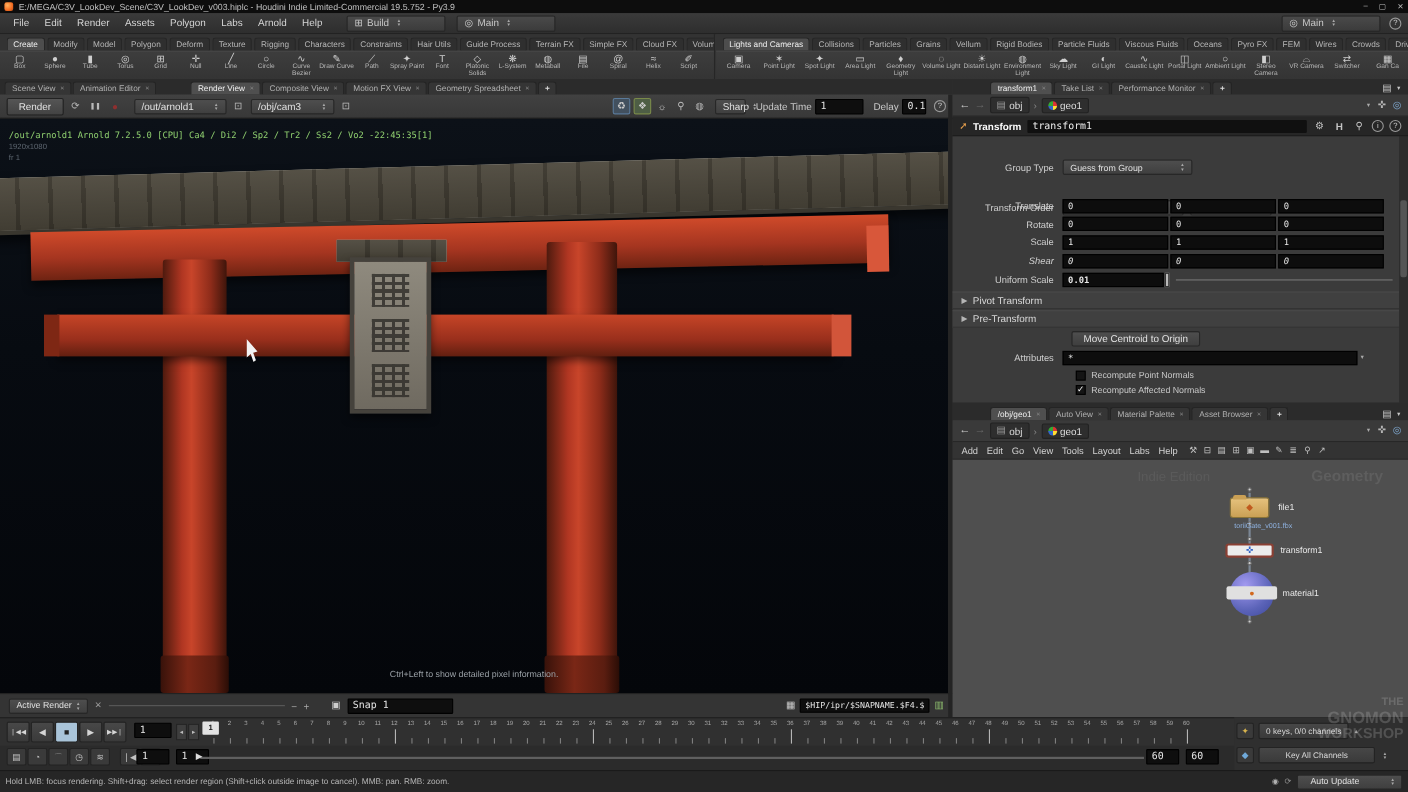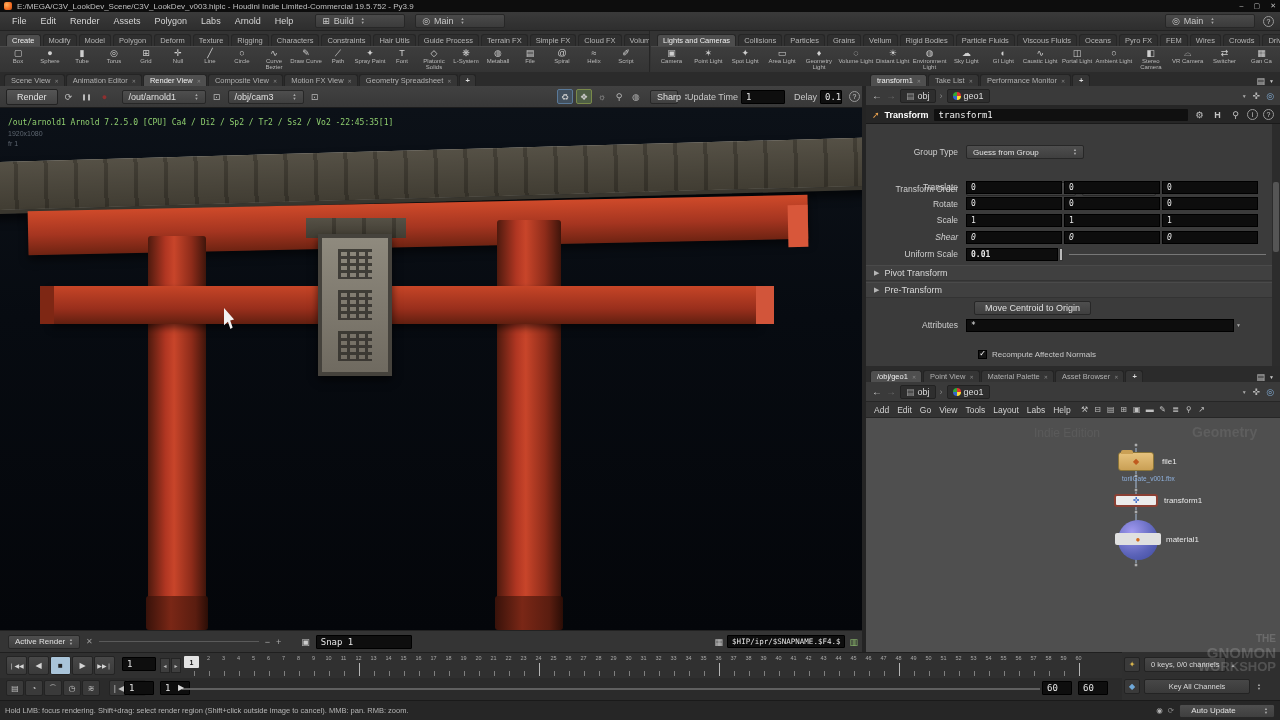--- a/index.html
+++ b/index.html
@@ -27,21 +27,21 @@
 .tools{display:flex;height:26px;background:linear-gradient(#3d3d3d,#343434);border-top:1px solid #4a4a4a;overflow:hidden;padding-left:2px;}
 .tool{width:32px;display:flex;flex-direction:column;align-items:center;justify-content:flex-start;padding-top:1px;}
 #shelfR .tool{width:37px;}
 .tool .g{font-size:9px;line-height:10px;height:10px;color:#cfcfcf;}
 .tool .t{font-size:6px;line-height:6px;color:#b8b8b8;text-align:center;white-space:normal;}
 
 .panetabs{top:72px;height:14px;background:#2b2b2b;display:flex;align-items:flex-end;gap:1px;padding-left:4px;}
 #panetabsL{left:0;width:866px;}
 #panetabsR{left:866px;width:414px;}
 .ptab{background:#353535;border:1px solid #242424;border-bottom:none;border-radius:3px 3px 0 0;padding:1px 5px 1px 6px;font-size:7.5px;color:#b0b0b0;display:flex;gap:4px;align-items:center;white-space:nowrap;}
-.ptab.on{background:#4f4f4f;color:#f0f0f0;}
+.ptab.on{background:#4f4f4f;color:#f0f0f0;margin-left:30px;}
 .ptab .x{font-size:5px;color:#888;}
 
 #rtoolbar{left:0;top:86px;width:866px;height:22px;background:linear-gradient(#414141,#383838);border-bottom:1px solid #1c1c1c;display:flex;align-items:center;gap:4px;padding:0 6px;}
 #render-btn{background:linear-gradient(#555,#434343);border:1px solid #222;border-radius:2px;padding:2px 10px;color:#e2e2e2;}
 .ticon{width:14px;text-align:center;color:#b9b9b9;font-size:9px;}
 .iconbox{width:16px;height:15px;border:1px solid #2a2a2a;border-radius:2px;display:flex;align-items:center;justify-content:center;background:#3a3a3a;font-size:9px;}
 .iconbox.hl{background:#4e5e45;border-color:#7a8a4a;}
 .iconbox.bl{background:#42505e;border-color:#5a7a9a;}
 
 #viewport{left:0;top:108px;width:862px;height:522px;background:linear-gradient(#0c1118 0%,#070b11 40%,#04060a 100%);overflow:hidden;}
@@ -545,20 +545,21 @@
     <div id="pbaseL" class="abs pillar pbase"></div>
     <div id="pbaseR" class="abs pillar pbase"></div>
     <div id="plaque" class="abs">
       <div class="kanji"></div>
       <div class="kanji"></div>
       <div class="kanji"></div>
     </div>
     <div id="vp-line1" class="abs">/out/arnold1   Arnold 7.2.5.0 [CPU]  Ca4 / Di2 / Sp2 / Tr2 / Ss2 / Vo2 -22:45:35[1]</div>
     <div id="vp-res" class="abs">1920x1080</div>
     <div id="vp-fr" class="abs">fr 1</div>
+    <div id="vp-hint" class="abs">Ctrl+Left to show detailed pixel information.</div>
     <div id="cursor" class="abs"></div>
   </div>
 
   <div id="snaprow" class="abs">
     <span class="ddown" style="width:72px;">
       <span style="flex:1;font-size:8px;">Active Render</span>
       <span class="spin">
           <span>▲</span>
           <span>▼</span>
         </span>
@@ -682,39 +683,43 @@
     </div>
     <div class="prow" style="top:176px;">
       <span style="width:108px;"></span>
       <span class="ddown" style="padding:1px 10px;">Move Centroid to Origin</span>
     </div>
     <div class="prow" style="top:193px;">
       <span class="plabel">Attributes</span>
       <span class="pfield" style="width:268px;">*</span>
       <span style="font-size:5px;margin-left:2px;color:#aaa;">▼</span>
     </div>
+    <div class="prow" style="top:209px;">
+      <span class="cb"></span>
+      <span style="font-size:8px;">Recompute Point Normals</span>
+    </div>
     <div class="prow" style="top:222px;">
       <span class="cb">✓</span>
       <span style="font-size:8px;">Recompute Affected Normals</span>
     </div>
   </div>
   <div id="pscroll" class="abs">
       <span class="thumb"></span>
     </div>
 
   <div id="nettabs" class="abs">
     <span style="display:flex;gap:1px;align-items:flex-end;">
 
         <span class="ptab on">
           <span>/obj/geo1</span>
           <span class="x">✕</span>
         </span>
 
         <span class="ptab">
-          <span>Point View</span>
+          <span>Auto View</span>
           <span class="x">✕</span>
         </span>
 
         <span class="ptab">
           <span>Material Palette</span>
           <span class="x">✕</span>
         </span>
 
         <span class="ptab">
           <span>Asset Browser</span>

